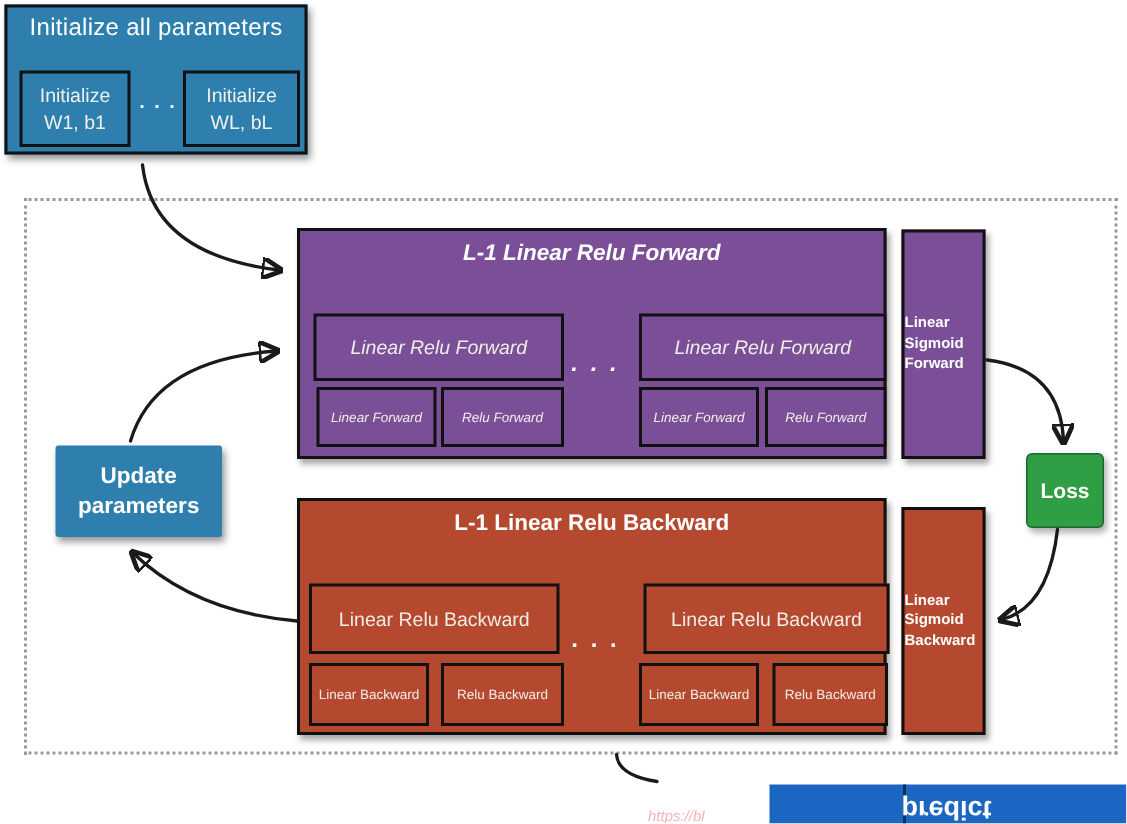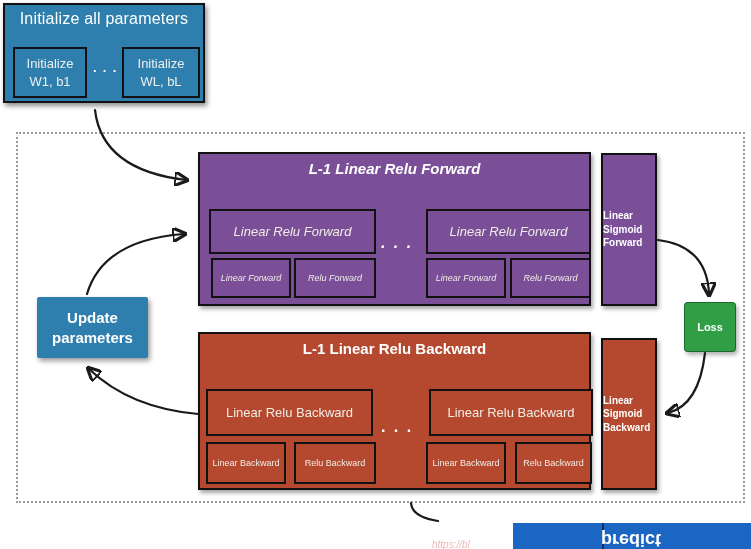--- a/index.html
+++ b/index.html
@@ -68,21 +68,21 @@
   }
   .sig-fwd{left:601px;top:153px;width:56px;height:153px;background:var(--purple);}
   .sig-bwd{left:601px;top:338px;width:56px;height:152px;background:var(--brick-red);}
 
   
   .loss-box{
     left:684px;top:302px;width:52px;height:50px;background:var(--green);
     border:1px solid rgba(0,0,0,.35);border-radius:4px;box-sizing:border-box;
     box-shadow:2px 3px 4px rgba(0,0,0,.3);
     display:flex;align-items:center;justify-content:center;
-    color:#fff;font-weight:bold;font-size:11px;
+    color:#fff;font-weight:bold;font-size:14px;
   }
 
   
   .update-box{
     left:37px;top:297px;width:111px;height:61px;background:var(--steel-blue);
     border-radius:2px;box-shadow:2px 3px 5px rgba(0,0,0,.4);
     display:flex;flex-direction:column;justify-content:center;text-align:center;
     color:#fff;font-weight:bold;font-size:15px;line-height:1.3;
   }
 

